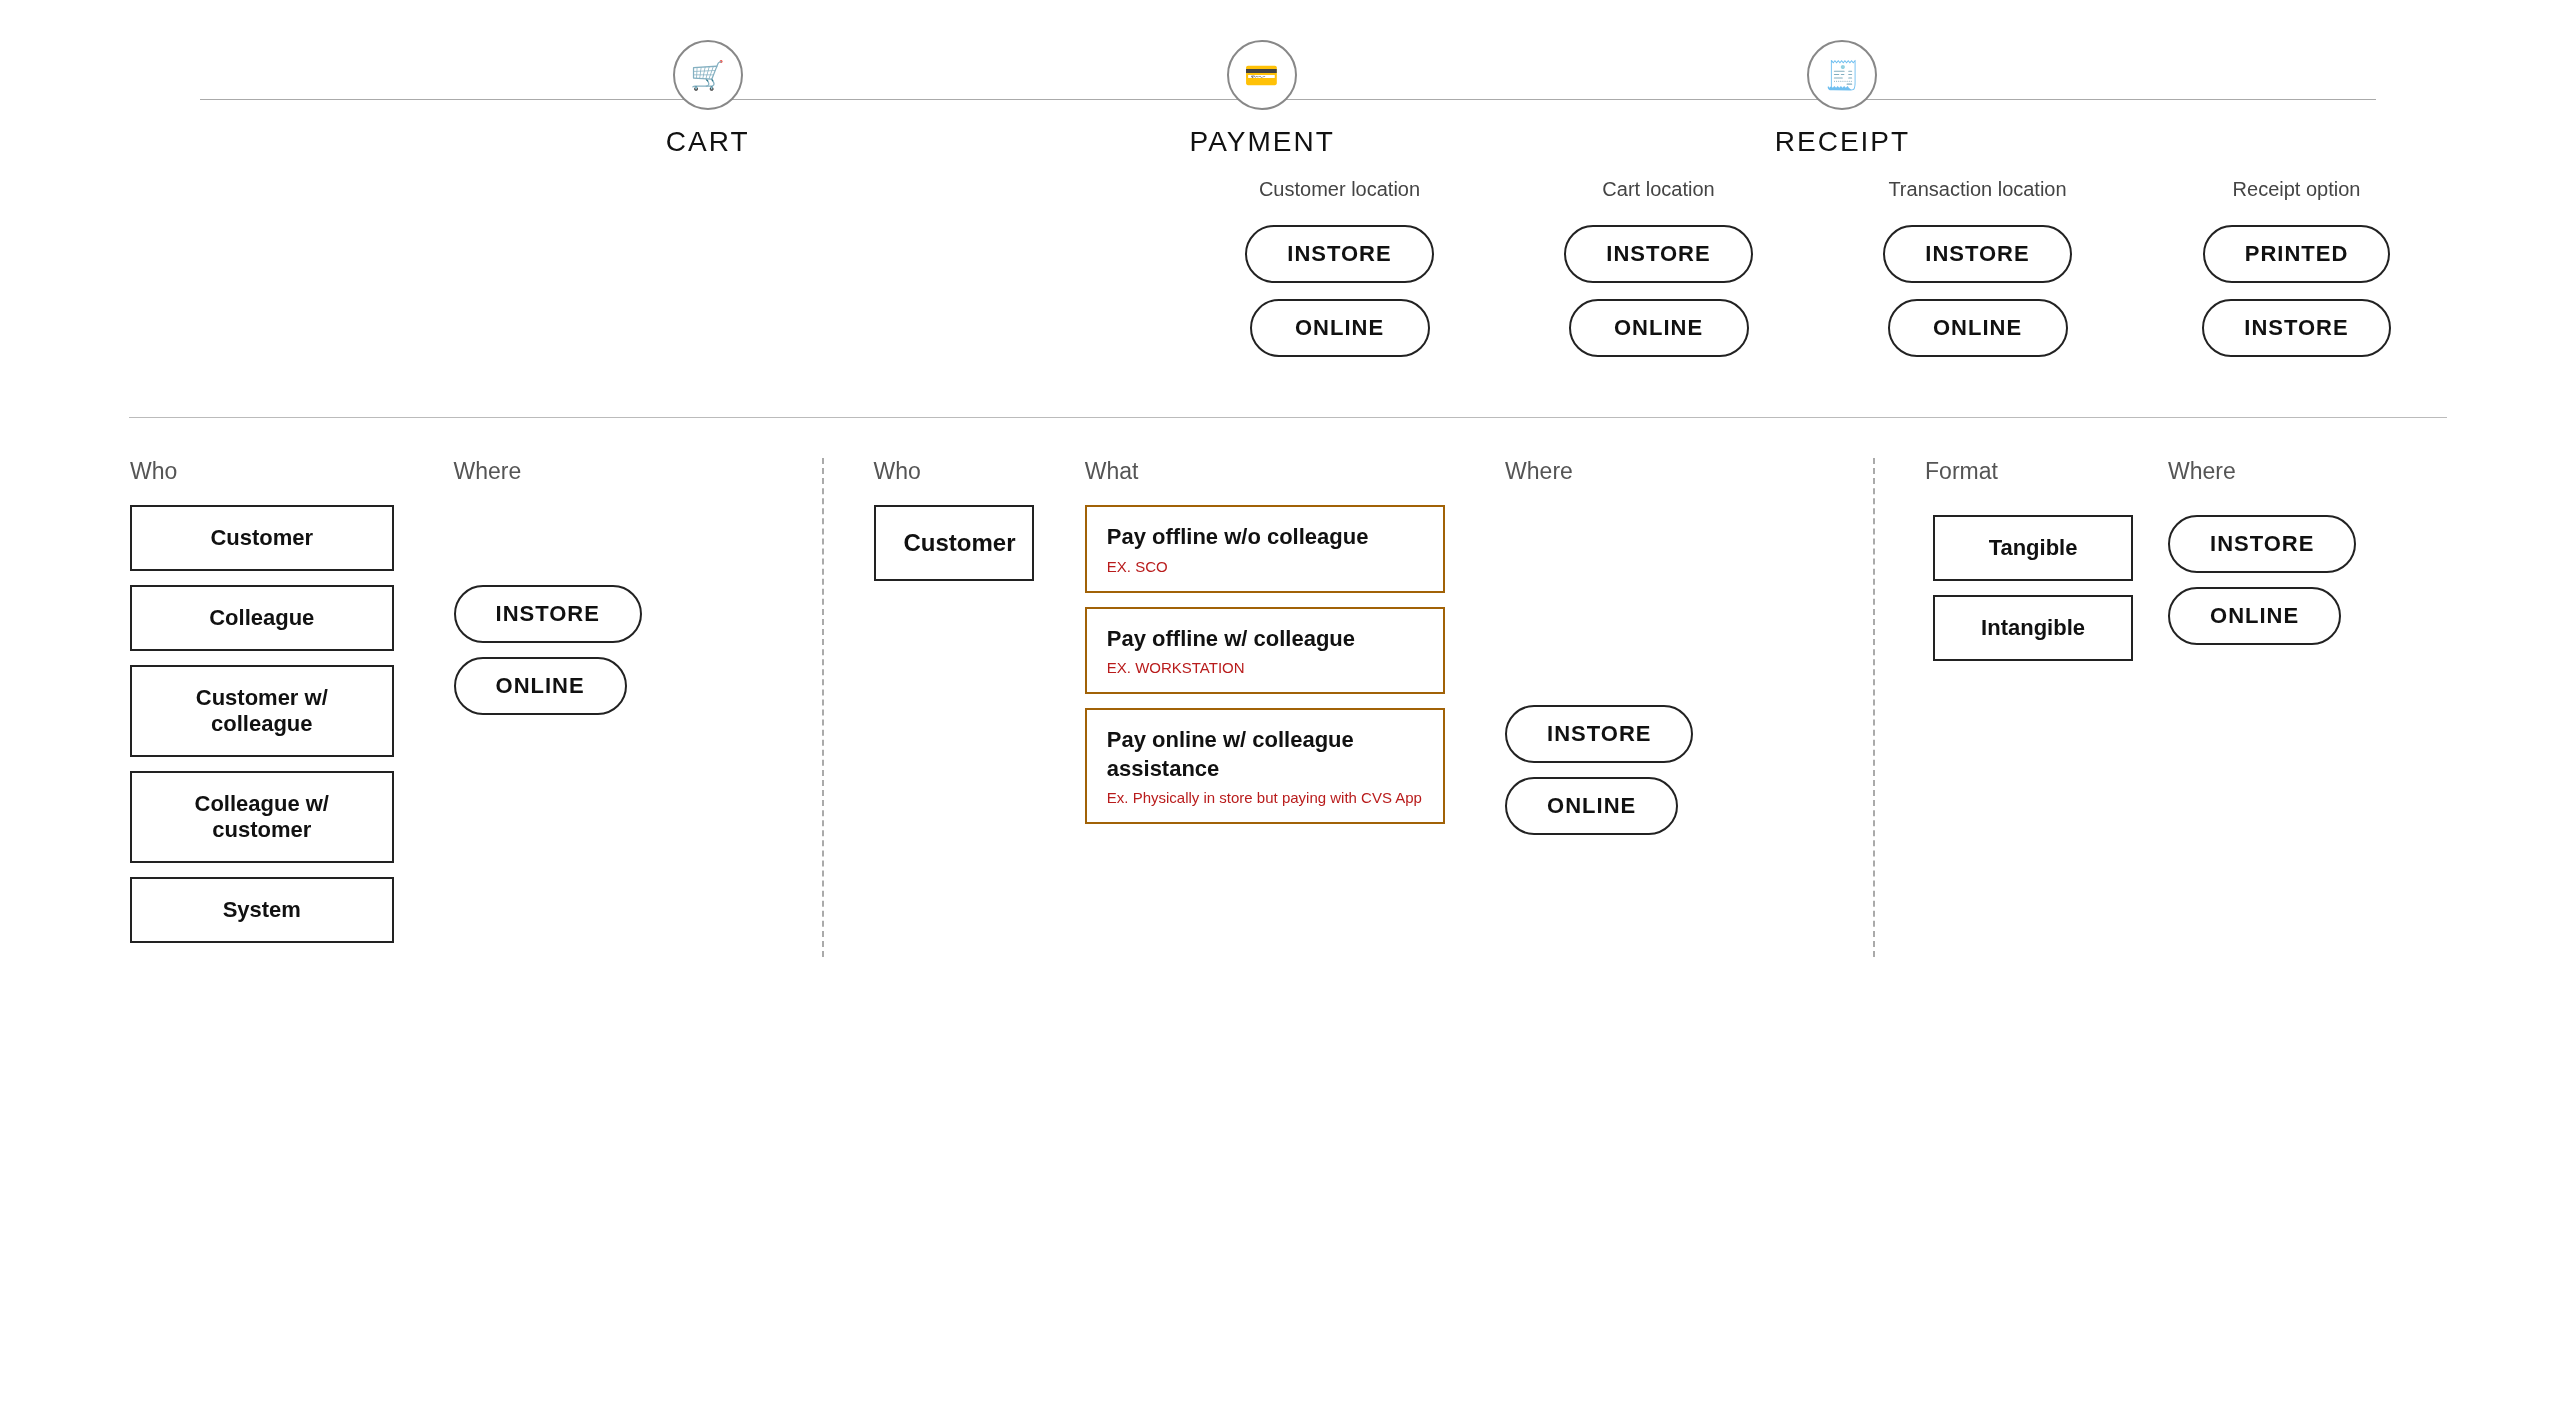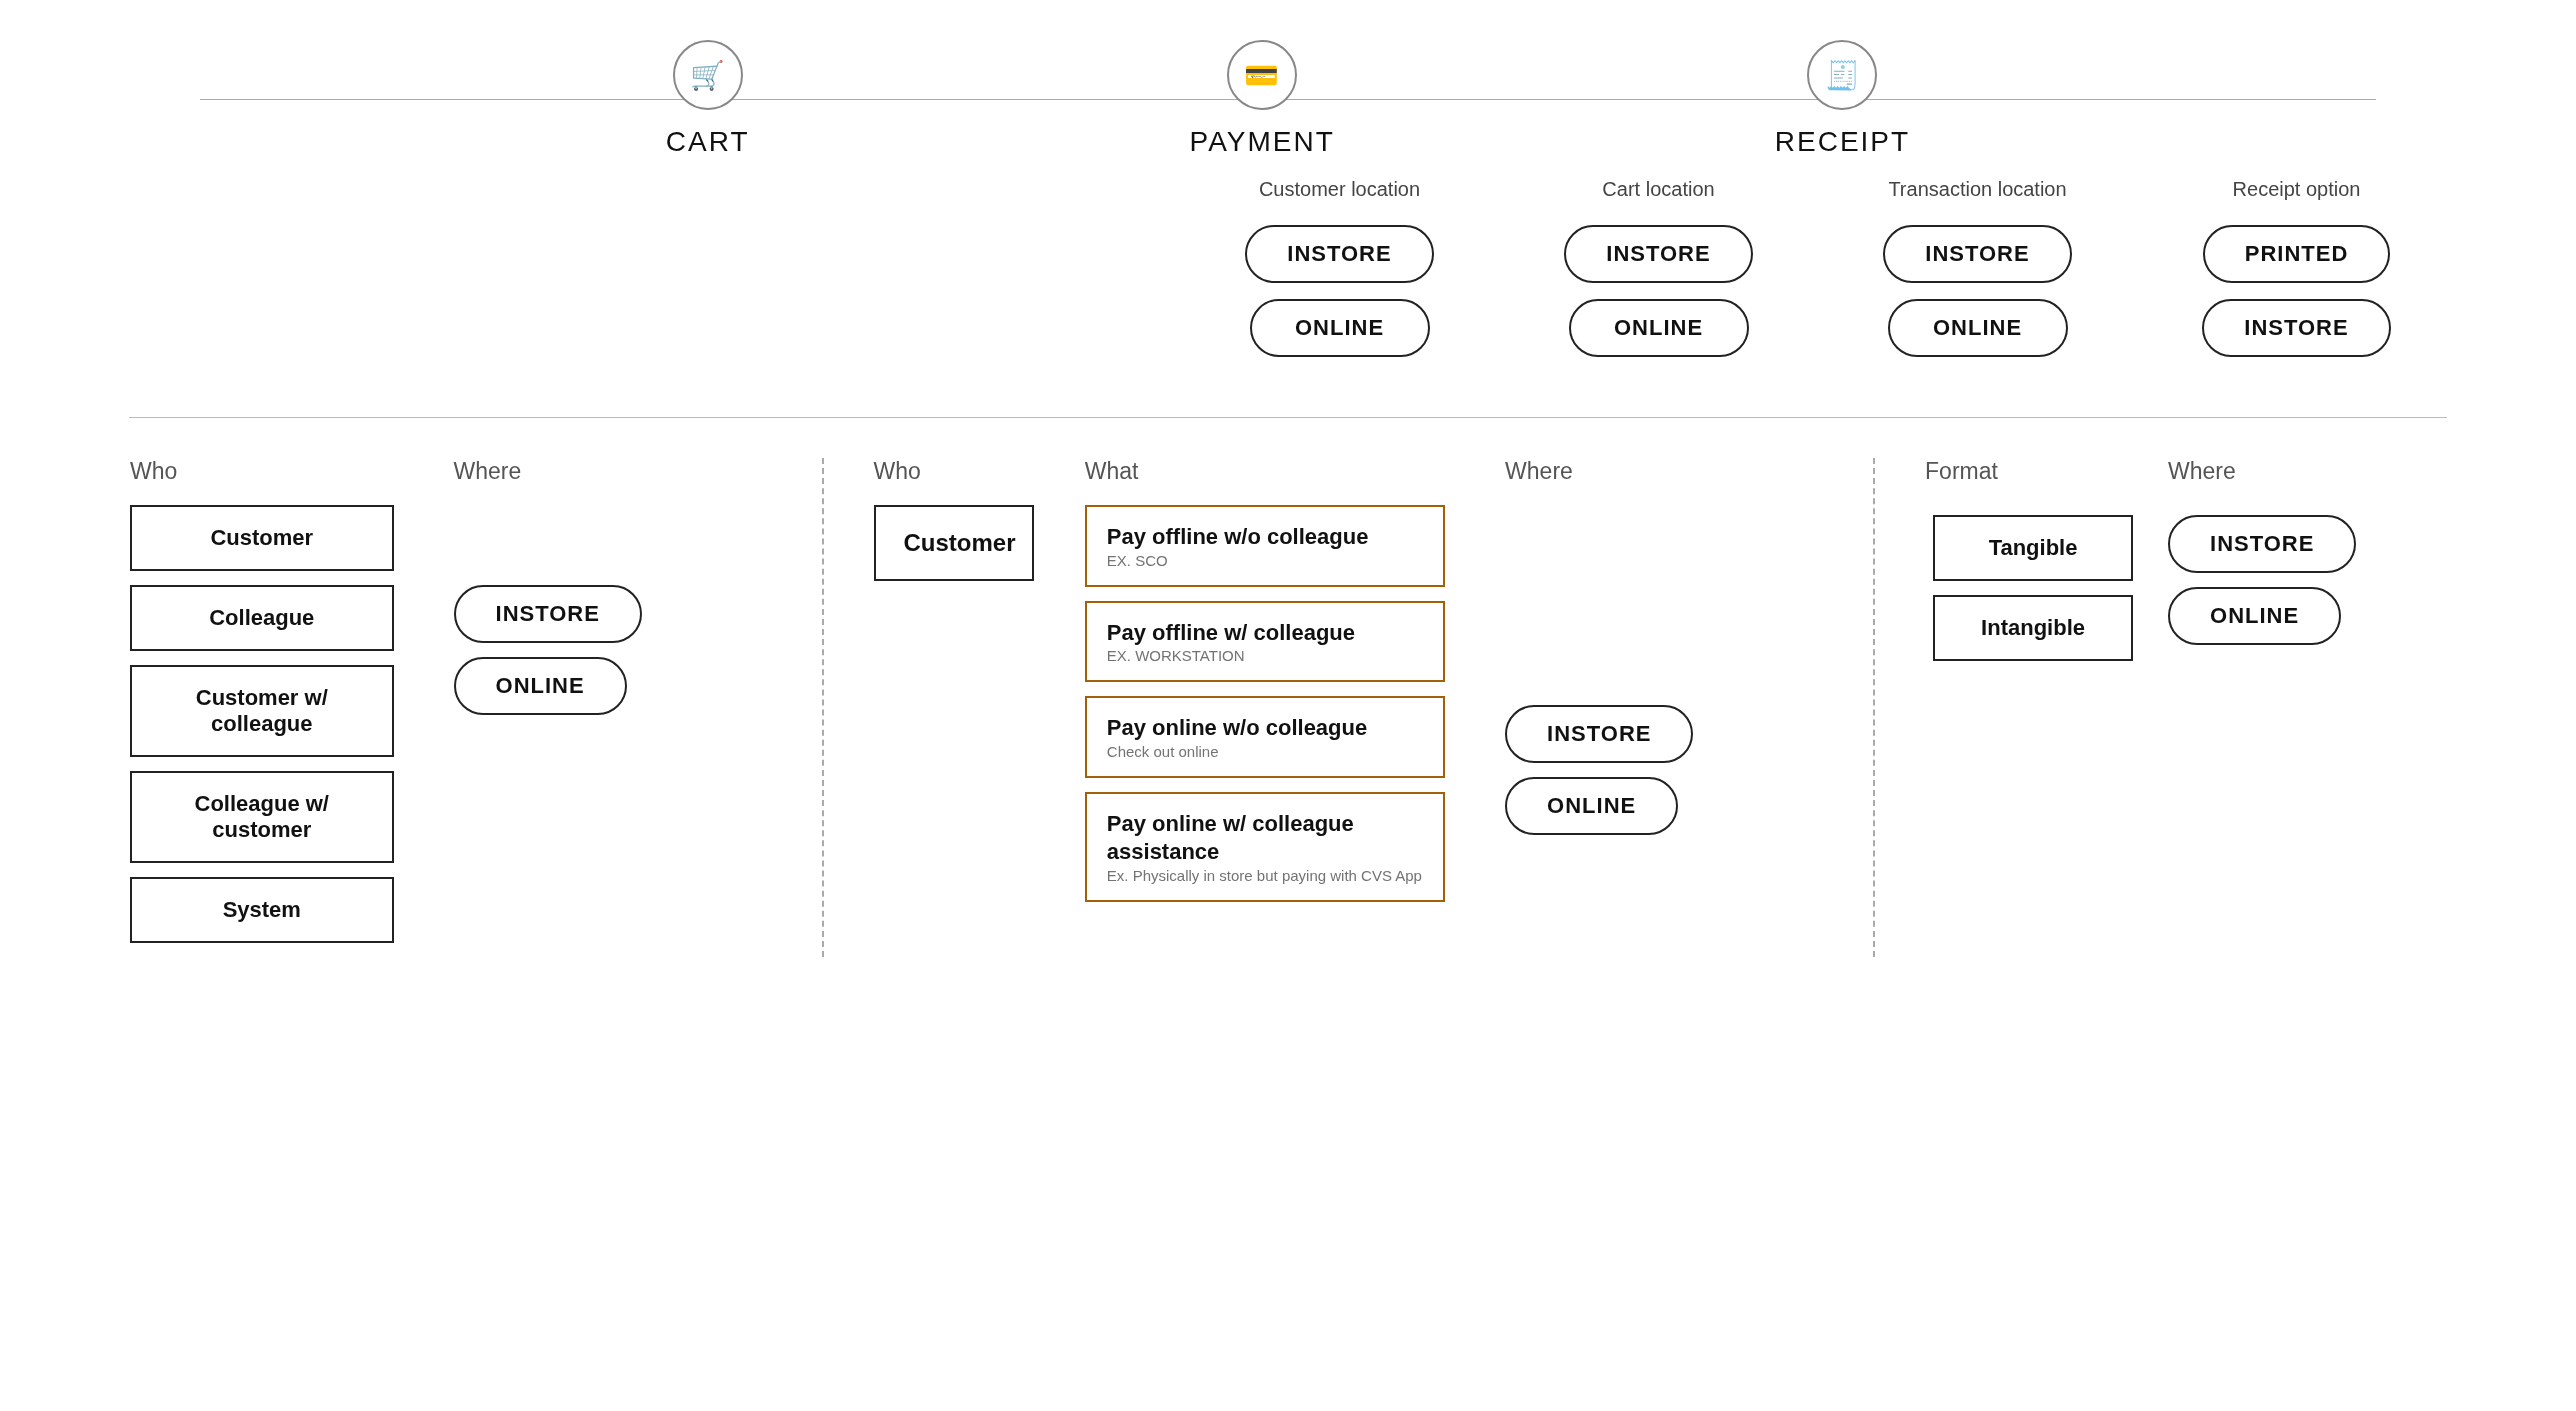--- a/index.html
+++ b/index.html
@@ -180,22 +180,22 @@
     }
 
     .what-box-title {
       font-size: 22px;
       font-weight: bold;
       line-height: 1.3;
     }
 
     .what-box-sub {
       font-size: 15px;
-      color: #737373;
-      margin-top: 0;
+      color: #b91c1c;
+      margin-top: 6px;
       font-weight: normal;
     }
 
     .customer-box {
       border: 2px solid #222;
       padding: 22px 28px;
       font-size: 24px;
       font-weight: bold;
       margin-bottom: 14px;
       background: #fff;
@@ -296,24 +296,20 @@
       <div id="what-container">
           <div class="what-box">
             <div class="what-box-title">Pay offline w/o colleague</div>
             <div class="what-box-sub">EX. SCO</div>
           </div>
           <div class="what-box">
             <div class="what-box-title">Pay offline w/ colleague</div>
             <div class="what-box-sub">EX. WORKSTATION</div>
           </div>
           <div class="what-box">
-            <div class="what-box-title">Pay online w/o colleague</div>
-            <div class="what-box-sub">Check out online</div>
-          </div>
-          <div class="what-box">
             <div class="what-box-title">Pay online w/ colleague assistance</div>
             <div class="what-box-sub">Ex. Physically in store but paying with CVS App</div>
           </div>
         </div>
     </div>
 
     <div class="col-section col-where-mid">
       <div class="section-header">Where</div>
       <div id="where-mid-container" style="margin-top: 200px;"><div class="pill-item">INSTORE</div><div class="pill-item">ONLINE</div></div>
     </div>

